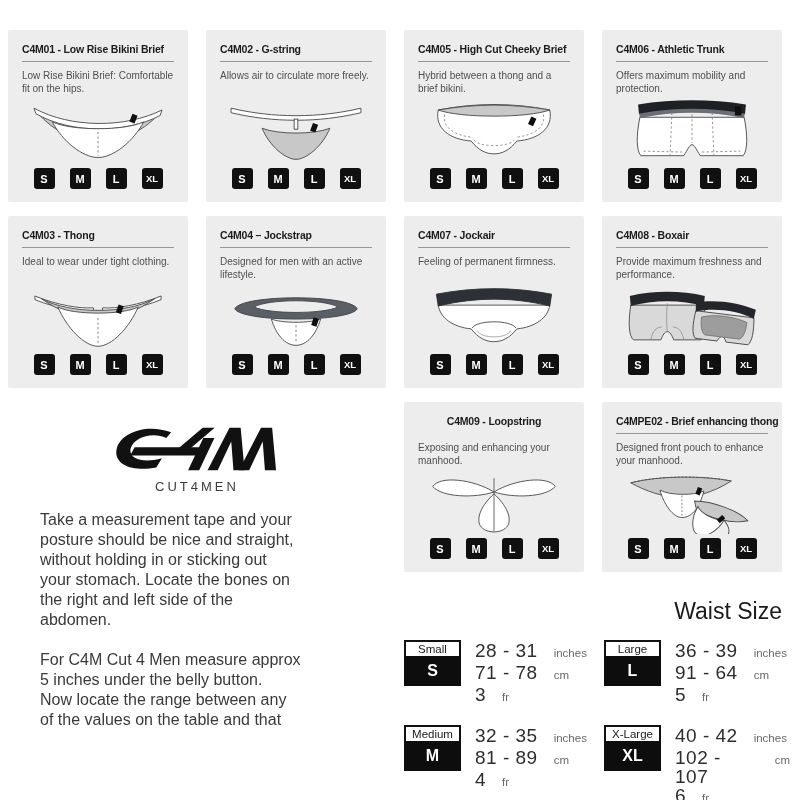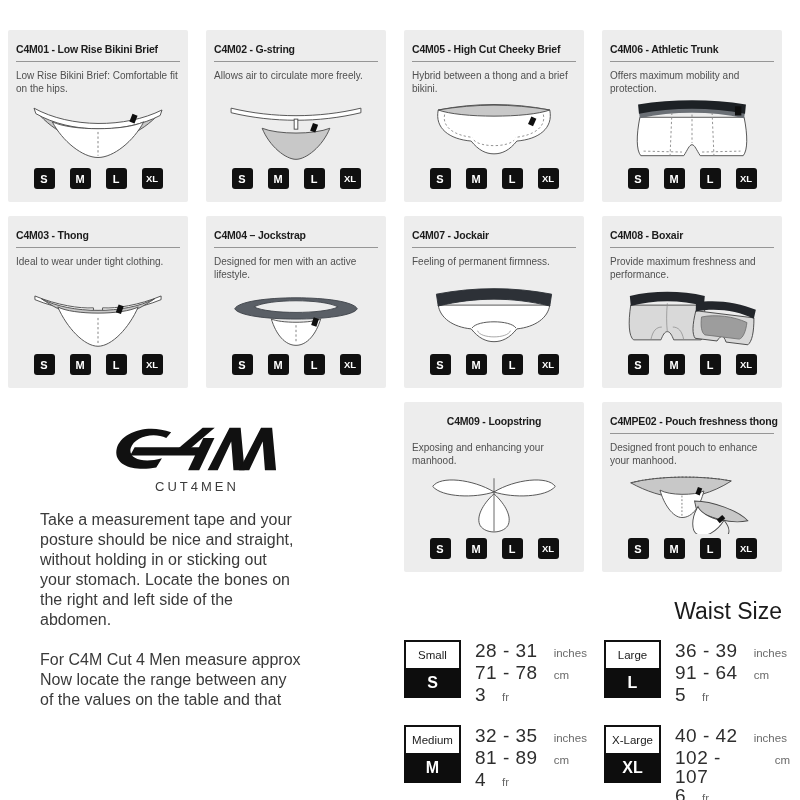--- a/index.html
+++ b/index.html
@@ -11,21 +11,21 @@
     grid-template-columns: 180px 180px 180px 180px;
     grid-template-rows: 172px 172px 170px auto;
     gap: 14px 18px;
     padding: 30px 0 0 8px;
     width: 800px;
   }
 
   .card {
     background: #ededed;
     border-radius: 2px;
-    padding: 13px 8px 11px;
+    padding: 13px 14px 11px;
     display: flex;
     flex-direction: column;
   }
   .card-title {
     font-size: 10.5px;
     font-weight: 700;
     letter-spacing: -0.2px;
     color: #1c1c1c;
     white-space: nowrap;
   }
@@ -68,21 +68,21 @@
   .waist-title { font-size: 23px; font-weight: 400; color: #1b1b1b; margin: 0 0 15px 2px; text-align: right; }
   .waist-grid {
     display: grid;
     grid-template-columns: 186px 186px;
     gap: 18px 14px;
   }
   .entry { display: flex; gap: 14px; align-items: flex-start; }
   .size-box { width: 57px; flex: none; }
   .size-box-top {
     border: 2px solid #111111; border-bottom: none;
-    background: #ffffff; height: 28px;
+    background: #ffffff; height: 16px;
     display: flex; align-items: center; justify-content: center;
     font-size: 11.5px; color: #1a1a1a;
   }
   .size-box-bottom {
     background: #0d0d0d; color: #ffffff; height: 30px;
     display: flex; align-items: center; justify-content: center;
     font-size: 16px; font-weight: 700;
   }
   .vals { padding-top: 1px; }
   .val-line { display: flex; align-items: baseline; gap: 16px; line-height: 19px; }
@@ -289,20 +289,21 @@
       <div>
         <div class="line">Take a measurement tape and your</div>
         <div class="line">posture should be nice and straight,</div>
         <div class="line">without holding in or sticking out</div>
         <div class="line">your stomach. Locate the bones on</div>
         <div class="line">the right and left side of the</div>
         <div class="line">abdomen.</div>
       </div>
       <div class="para2">
         <div class="line">For C4M Cut 4 Men measure approx</div>
+        <div class="line">5 inches under the belly button.</div>
         <div class="line">Now locate the range between any</div>
         <div class="line">of the values on the table and that</div>
       </div>
     </div>
   </div>
 
   <section class="card card-9">
     <h3 class="card-title">C4M09 - Loopstring</h3>
     <div class="rule"></div>
     <p class="card-desc">Exposing and enhancing your manhood.</p>
@@ -316,21 +317,21 @@
     </div>
     <div class="badges">
       <span class="badge">S</span>
       <span class="badge">M</span>
       <span class="badge">L</span>
       <span class="badge badge-xl">XL</span>
     </div>
   </section>
 
   <section class="card card-10">
-    <h3 class="card-title">C4MPE02 - Pouch freshness thong</h3>
+    <h3 class="card-title">C4MPE02 - Brief enhancing thong</h3>
     <div class="rule"></div>
     <p class="card-desc">Designed front pouch to enhance your manhood.</p>
     <div class="illus">
       <svg width="142" height="64" viewBox="0 0 150 70">
         <path d="M8,14 C38,6 88,6 118,12 C96,26 76,30 62,30 C44,30 24,23 8,14 Z" fill="#c8c8c8" stroke="#4a4a4a" stroke-width="1"></path>
         <path d="M8,14 C38,6 88,6 118,12" fill="none" stroke="#555555" stroke-width="1" stroke-dasharray="2,2"></path>
         <path d="M40,22 C50,28 78,28 88,23 C84,39 76,52 64,52 C54,52 44,37 40,22 Z" fill="#ffffff" stroke="#4a4a4a" stroke-width="1"></path>
         <line x1="64" y1="28" x2="64" y2="50" stroke="#7a7a7a" stroke-width="1" stroke-dasharray="2,2"></line>
         <rect x="80" y="19" width="5" height="8" fill="#0f0f0f" transform="rotate(20 82 23)"></rect>
         <g transform="translate(80,24) rotate(24)">

